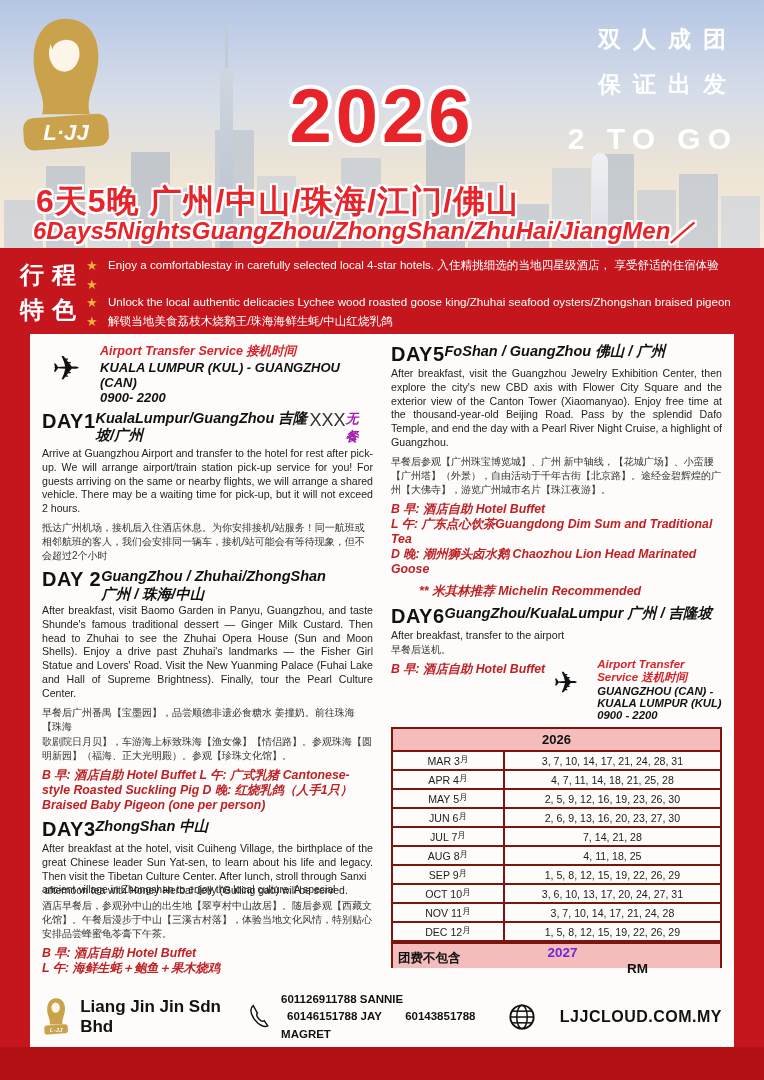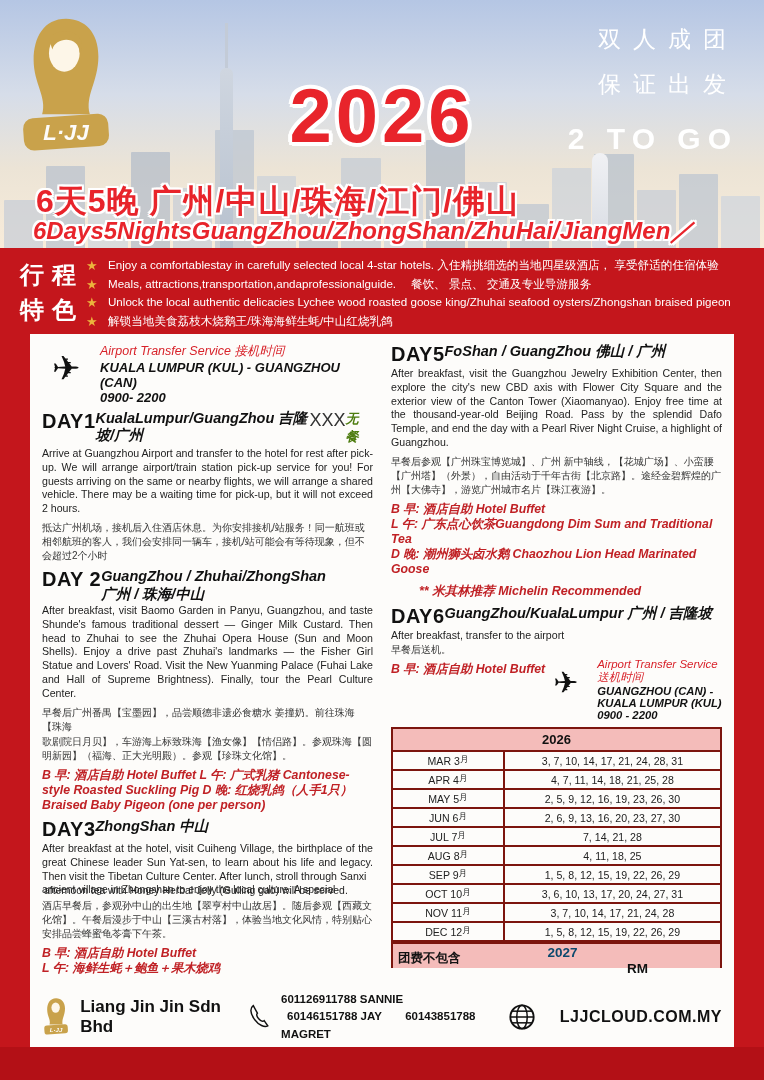--- a/index.html
+++ b/index.html
@@ -19,21 +19,21 @@
   .tower1:before{content:"";position:absolute;left:5px;top:-45px;width:3px;height:45px;background:#c3cbd7;}
   .tower2{position:absolute;left:592px;bottom:0;width:16px;height:95px;
     background:linear-gradient(180deg,#f0f1f4,#d8dce3);border-radius:8px 8px 2px 2px;}
   .logo{position:absolute;top:12px;left:14px;}
   .hero-year{
     position:absolute;top:72px;left:0;width:100%;text-align:center;
     font-size:76px;font-weight:bold;letter-spacing:4px;color:#e8242b;
     text-shadow:-4px 0 #fff,4px 0 #fff,0 -4px #fff,0 4px #fff,-3px -3px #fff,3px 3px #fff,-3px 3px #fff,3px -3px #fff;
   }
   .hero-slogan{position:absolute;top:24px;right:26px;text-align:right;color:#fff;}
-  .hero-slogan .cnline{font-size:23px;letter-spacing:12px;font-weight:400;margin-bottom:14px;
+  .hero-slogan .cnline{font-size:23px;letter-spacing:12px;font-weight:700;margin-bottom:14px;
     font-family:"DejaVu Serif",serif;}
   .hero-slogan .togo{font-size:30px;font-weight:bold;letter-spacing:7px;margin-top:22px;}
   .title-cn{
     position:absolute;left:36px;top:180px;font-size:32px;font-weight:bold;letter-spacing:1px;color:#e8242b;
     text-shadow:-2px 0 #fff,2px 0 #fff,0 -2px #fff,0 2px #fff,-2px -2px #fff,2px 2px #fff,-2px 2px #fff,2px -2px #fff;
   }
   .title-en{
     position:absolute;left:33px;top:215px;font-size:24px;font-weight:bold;font-style:italic;color:#e8242b;letter-spacing:0px;
     text-shadow:-2px 0 #fff,2px 0 #fff,0 -2px #fff,0 2px #fff,-2px -2px #fff,2px 2px #fff,-2px 2px #fff,2px -2px #fff;
   }
@@ -46,29 +46,29 @@
   .feat-row .star{color:#ecb43d;font-size:13px;width:22px;flex:none;line-height:1.2;}
   .feat-row .txt{font-size:11.6px;line-height:1.25;}
   
   .card{position:absolute;left:30px;right:30px;top:334px;bottom:33px;background:#fdfcfa;
     padding:9px 12px 6px;box-sizing:border-box;}
   .cols{display:flex;gap:18px;height:646px;overflow:hidden;}
   .col{flex:1;min-width:0;overflow:hidden;}
   
   .transfer{position:relative;padding-left:58px;margin:0 0 3px 0;}
   .plane{position:absolute;left:10px;top:8px;font-size:34px;color:#111;line-height:1;}
-  .t-label{color:#d8222a;font-weight:normal;font-style:italic;font-size:12.5px;}
+  .t-label{color:#d8222a;font-weight:bold;font-style:italic;font-size:12.5px;}
   .t-route{font-weight:bold;font-style:italic;font-size:13px;color:#111;}
   .t-time{font-weight:bold;font-style:italic;font-size:13px;color:#111;}
   
   .dayhead{display:flex;align-items:flex-start;margin:5px 0 1px;}
   .dayno{font-size:20px;font-weight:bold;color:#111;letter-spacing:0.5px;flex:none;}
   .dayroute{font-size:14.5px;font-weight:bold;font-style:italic;color:#111;line-height:1.2;}
   .mealcode{font-size:18px;color:#333;margin-left:auto;}
-  .nomeal{font-size:13px;font-weight:bold;font-style:italic;color:#4d7c0f;margin-right:6px;}
+  .nomeal{font-size:13px;font-weight:bold;font-style:italic;color:#a21caf;margin-right:6px;}
   .en{font-size:10.6px;line-height:1.3;text-align:justify;color:#222;margin:1px 0 5px;}
   .cn{font-size:10px;line-height:1.42;color:#333;margin:1px 0 5px;}
   .meals{color:#c02125;font-weight:bold;font-style:italic;font-size:12.3px;line-height:1.22;margin:2px 0 4px;}
   .ovl{position:relative;height:14px;margin-bottom:1px;}
   .ovl span{position:absolute;left:0;top:0;white-space:nowrap;font-size:10.4px;color:#222;}
   .ovl span.b{left:2px;top:1px;}
   .michelin{color:#c02125;font-weight:bold;font-style:italic;font-size:12.5px;margin:6px 0 4px 28px;}
   .d6row{display:flex;gap:6px;align-items:flex-start;margin-top:1px;}
   .d6row .meals{flex:none;margin-top:4px;}
   .d6transfer{position:relative;padding-left:46px;flex:1;}
@@ -78,21 +78,21 @@
   .d6transfer .t-time{font-size:11.3px;}
   
   table{border-collapse:collapse;width:100%;}
   .sched{margin-top:6px;}
   .sched th,.sched td{border:2px solid #7c150e;}
   .sched th{background:#f4bcba;font-size:13px;font-weight:bold;padding:3px 2px;color:#111;}
   .sched td{font-size:10.6px;padding:2px 4px;text-align:center;color:#222;}
   .sched td.mcell{width:34%;}
   .yue{font-size:8.5px;vertical-align:3px;}
   .band2027{position:relative;background:#f4bcba;border:2px solid #7c150e;border-bottom:none;height:24px;}
-  .band2027 .c{position:absolute;left:12px;right:0;top:1px;text-align:center;font-size:13.5px;font-weight:bold;color:#0c4a6e;}
+  .band2027 .c{position:absolute;left:12px;right:0;top:1px;text-align:center;font-size:13.5px;font-weight:bold;color:#6d28d9;}
   .band2027 .l{position:absolute;left:5px;bottom:1px;font-size:12.5px;font-weight:bold;color:#111;}
   .band2027 .r{position:absolute;right:72px;bottom:-8px;font-size:13.5px;font-weight:bold;color:#111;z-index:2;}
   
   .foot{position:absolute;left:12px;right:12px;bottom:4px;height:52px;display:flex;align-items:center;gap:10px;}
   .foot .company{font-size:17px;font-weight:bold;color:#111;margin-right:8px;}
   .foot .phones{font-size:11.5px;font-weight:bold;color:#111;line-height:1.5;}
   .foot .phoneline2 span{margin-right:14px;margin-left:6px;}
   .foot .site{font-size:16px;font-weight:bold;color:#111;letter-spacing:0.5px;}
   .foot .right{margin-left:auto;display:flex;align-items:center;gap:24px;}
   .bottomstrip{position:absolute;left:0;right:0;bottom:0;height:33px;background:#b31016;}
@@ -151,21 +151,20 @@
     <div>行程</div>
     <div>特色</div>
   </div>
   <div class="feat-lines">
     <div class="feat-row">
       <span class="star">★</span>
       <span class="txt">Enjoy a comfortablestay in carefully selected local 4-star hotels.  入住精挑细选的当地四星级酒店， 享受舒适的住宿体验</span>
     </div>
     <div class="feat-row">
       <span class="star">★</span>
-      <span class="txt">Meals, attractions,transportation,andaprofessionalguide.　 餐饮、 景点、 交通及专业导游服务</span>
     </div>
     <div class="feat-row">
       <span class="star">★</span>
       <span class="txt">Unlock the local authentic delicacies Lychee wood roasted goose king/Zhuhai seafood oysters/Zhongshan braised pigeon</span>
     </div>
     <div class="feat-row">
       <span class="star">★</span>
       <span class="txt">解锁当地美食荔枝木烧鹅王/珠海海鲜生蚝/中山红烧乳鸽</span>
     </div>
   </div>

